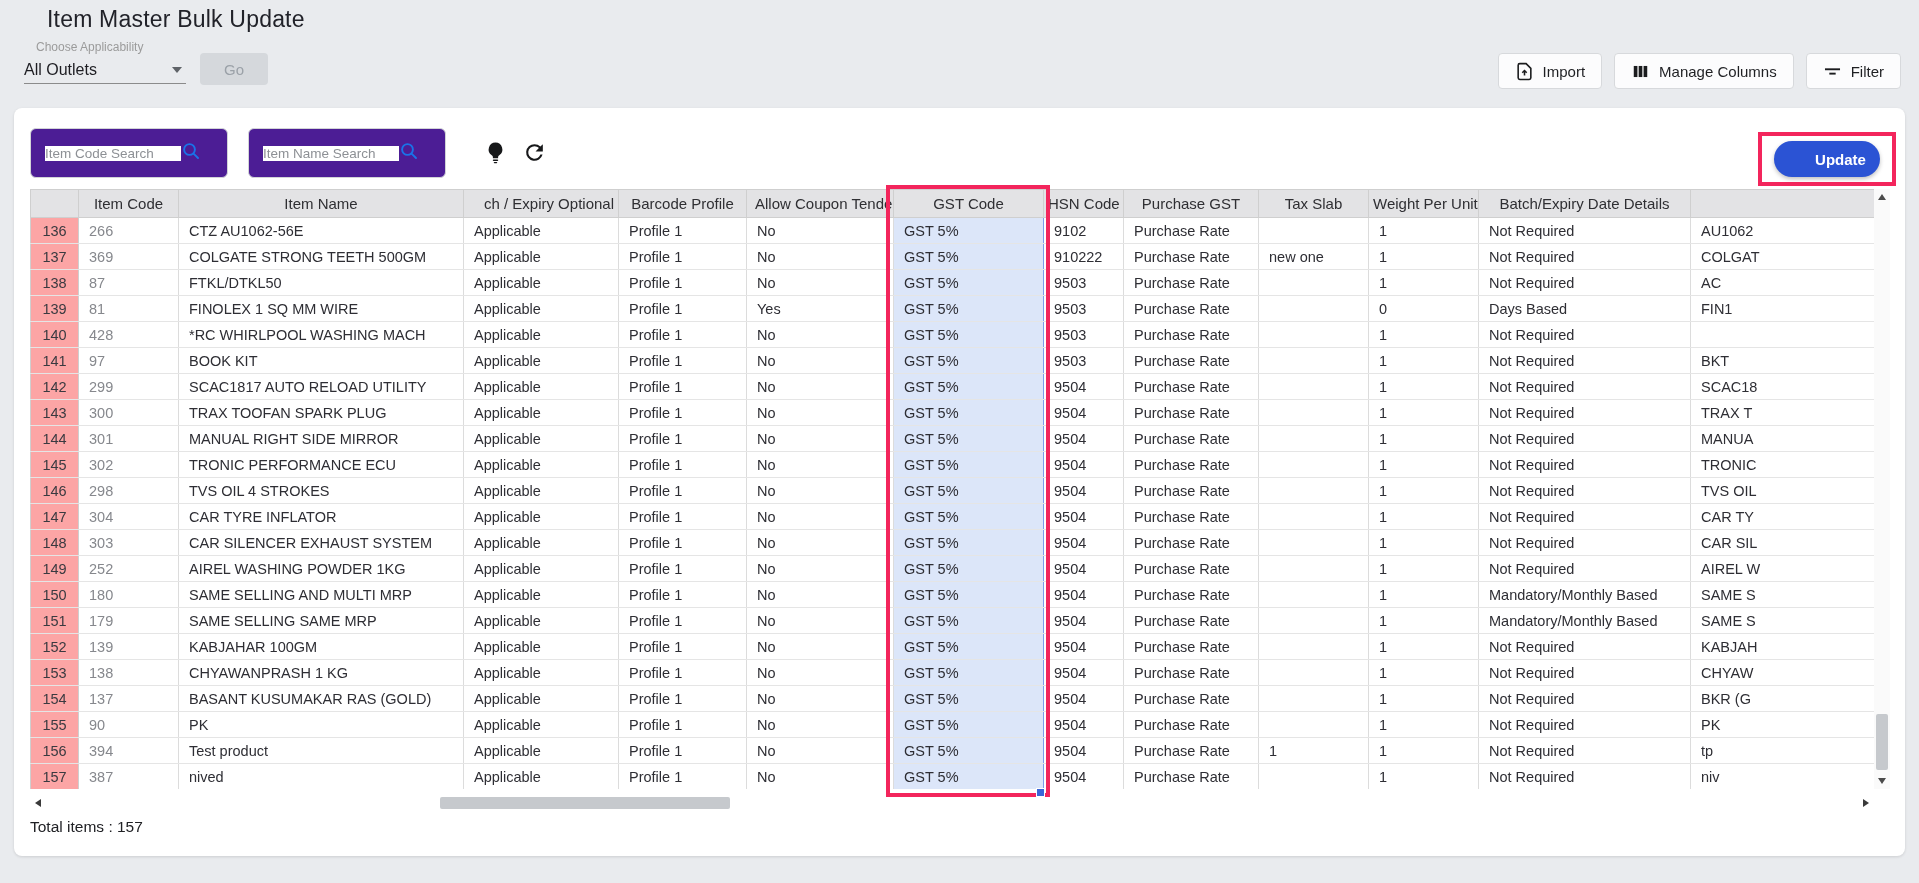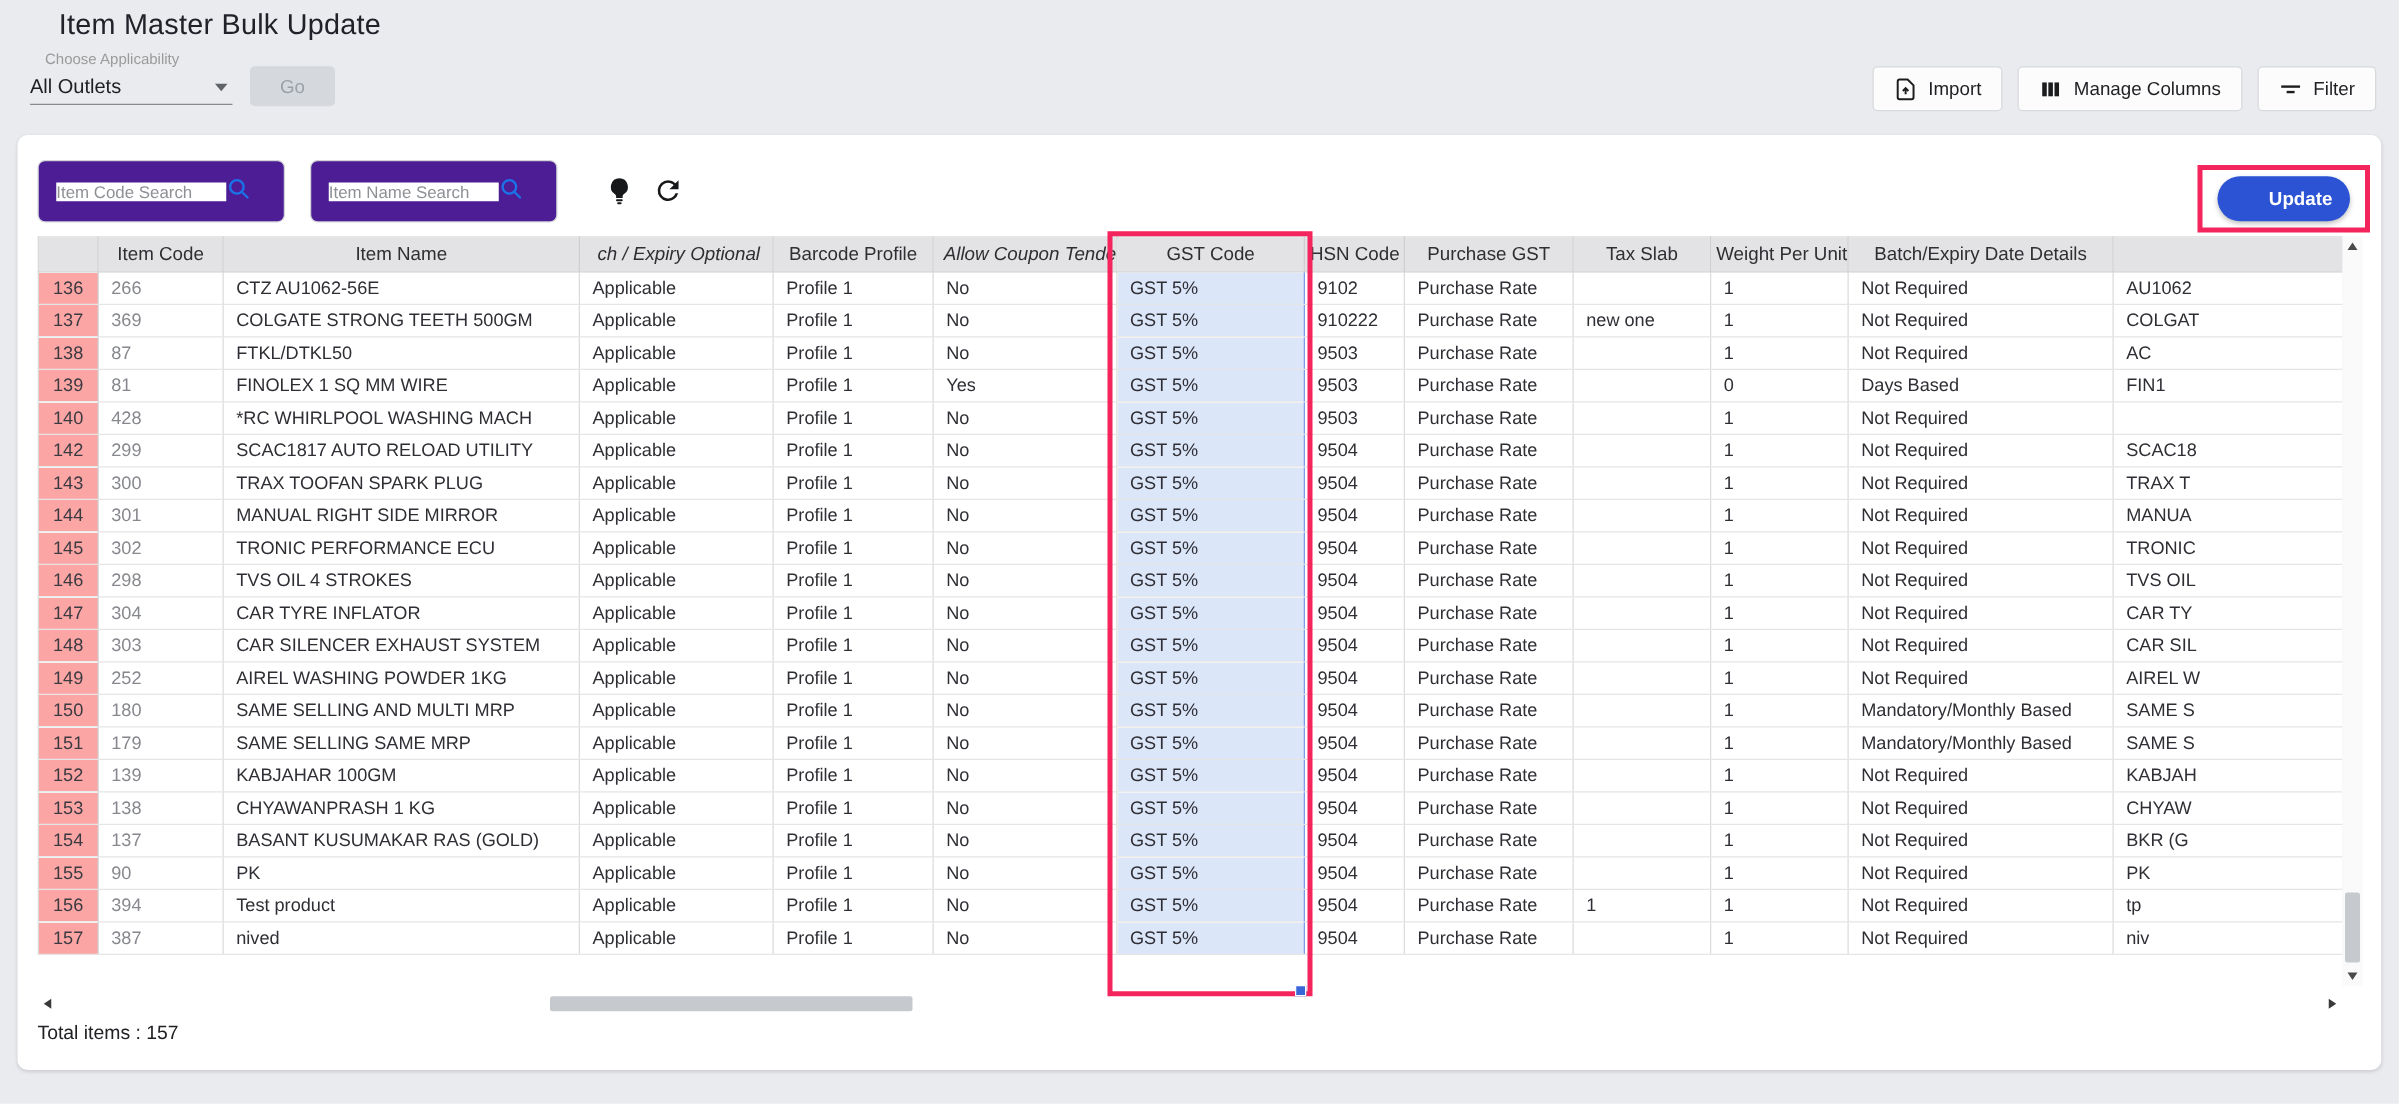--- a/index.html
+++ b/index.html
@@ -35,21 +35,21 @@
 
   
   #grid { position:absolute; left:16px; top:81px; width:1844px; height:600px; overflow:hidden; }
   table.grid-table { table-layout:fixed; width:1844px; border-collapse:collapse; }
   col.w0{width:48px} col.w1{width:100px} col.w2{width:285px} col.w3{width:155px} col.w4{width:128px} col.w5{width:147px} col.w6{width:150px} col.w7{width:80px} col.w8{width:135px} col.w9{width:110px} col.w10{width:110px} col.w11{width:212px} col.w12{width:184px}
   .grid-table th { height:28px; background:#e3e3e5; border:1px solid #cfcfcf; font-size:15px; font-weight:400; color:#2f2f33; text-align:center; white-space:nowrap; overflow:hidden; padding:0 4px; }
   .grid-table td { height:26px; background:#fff; border-right:1px solid #dcdcdc; border-bottom:1px solid #e5e5e5; font-size:14.5px; color:#2e2e34; white-space:nowrap; overflow:hidden; padding:0 4px 0 10px; }
   .grid-table td.c0 { background:#fca5a5; border-right:1px solid #cfcfcf; border-left:1px solid #cfcfcf; text-align:center; color:#3a3a40; padding:0 4px; }
   .grid-table td.c1 { color:#86888d; }
   .grid-table td.c6 { background:var(--selection-bg,#DCE6F9); border-left:1px solid var(--selection-border,#7B9CEA); border-right:1px solid var(--selection-border,#7B9CEA); }
-  .grid-table th.c3, .grid-table th.c5 { text-align:center; padding-left:8px;font-style:italic; }
+  .grid-table th.c3, .grid-table th.c5 { text-align:right; padding-left:8px; }
 
   .gst-annotation { position:absolute; left:872px; top:77px; width:164px; height:612px; border:4px solid var(--highlight-pink,#F3255C); pointer-events:none; }
   .gst-handle { position:absolute; left:1022px; top:680px; width:9px; height:9px; background:#3b66d8; border:1px solid #fff; pointer-events:none; }
 
   
   .vscroll { position:absolute; left:1860px; top:81px; width:16px; height:600px; background:#fafafa; }
   .vscroll .arrow-up, .vscroll .arrow-down { position:absolute; left:0; width:16px; height:16px; display:flex; align-items:center; justify-content:center; cursor:pointer; }
   .vscroll .arrow-up { top:0; }
   .vscroll .arrow-down { bottom:0; }
   .tri-up { width:0; height:0; border-left:4.5px solid transparent; border-right:4.5px solid transparent; border-bottom:6px solid #4a4a4a; }
@@ -249,20 +249,35 @@
             <td class="c5">No</td>
             <td class="c6">GST 5%</td>
             <td class="c7">9503</td>
             <td class="c8">Purchase Rate</td>
             <td class="c9"></td>
             <td class="c10">1</td>
             <td class="c11">Not Required</td>
             <td class="c12"></td>
           </tr>
           <tr>
+            <td class="c0">141</td>
+            <td class="c1">97</td>
+            <td class="c2">BOOK KIT</td>
+            <td class="c3">Applicable</td>
+            <td class="c4">Profile 1</td>
+            <td class="c5">No</td>
+            <td class="c6">GST 5%</td>
+            <td class="c7">9503</td>
+            <td class="c8">Purchase Rate</td>
+            <td class="c9"></td>
+            <td class="c10">1</td>
+            <td class="c11">Not Required</td>
+            <td class="c12">BKT</td>
+          </tr>
+          <tr>
             <td class="c0">142</td>
             <td class="c1">299</td>
             <td class="c2">SCAC1817 AUTO RELOAD UTILITY</td>
             <td class="c3">Applicable</td>
             <td class="c4">Profile 1</td>
             <td class="c5">No</td>
             <td class="c6">GST 5%</td>
             <td class="c7">9504</td>
             <td class="c8">Purchase Rate</td>
             <td class="c9"></td>

